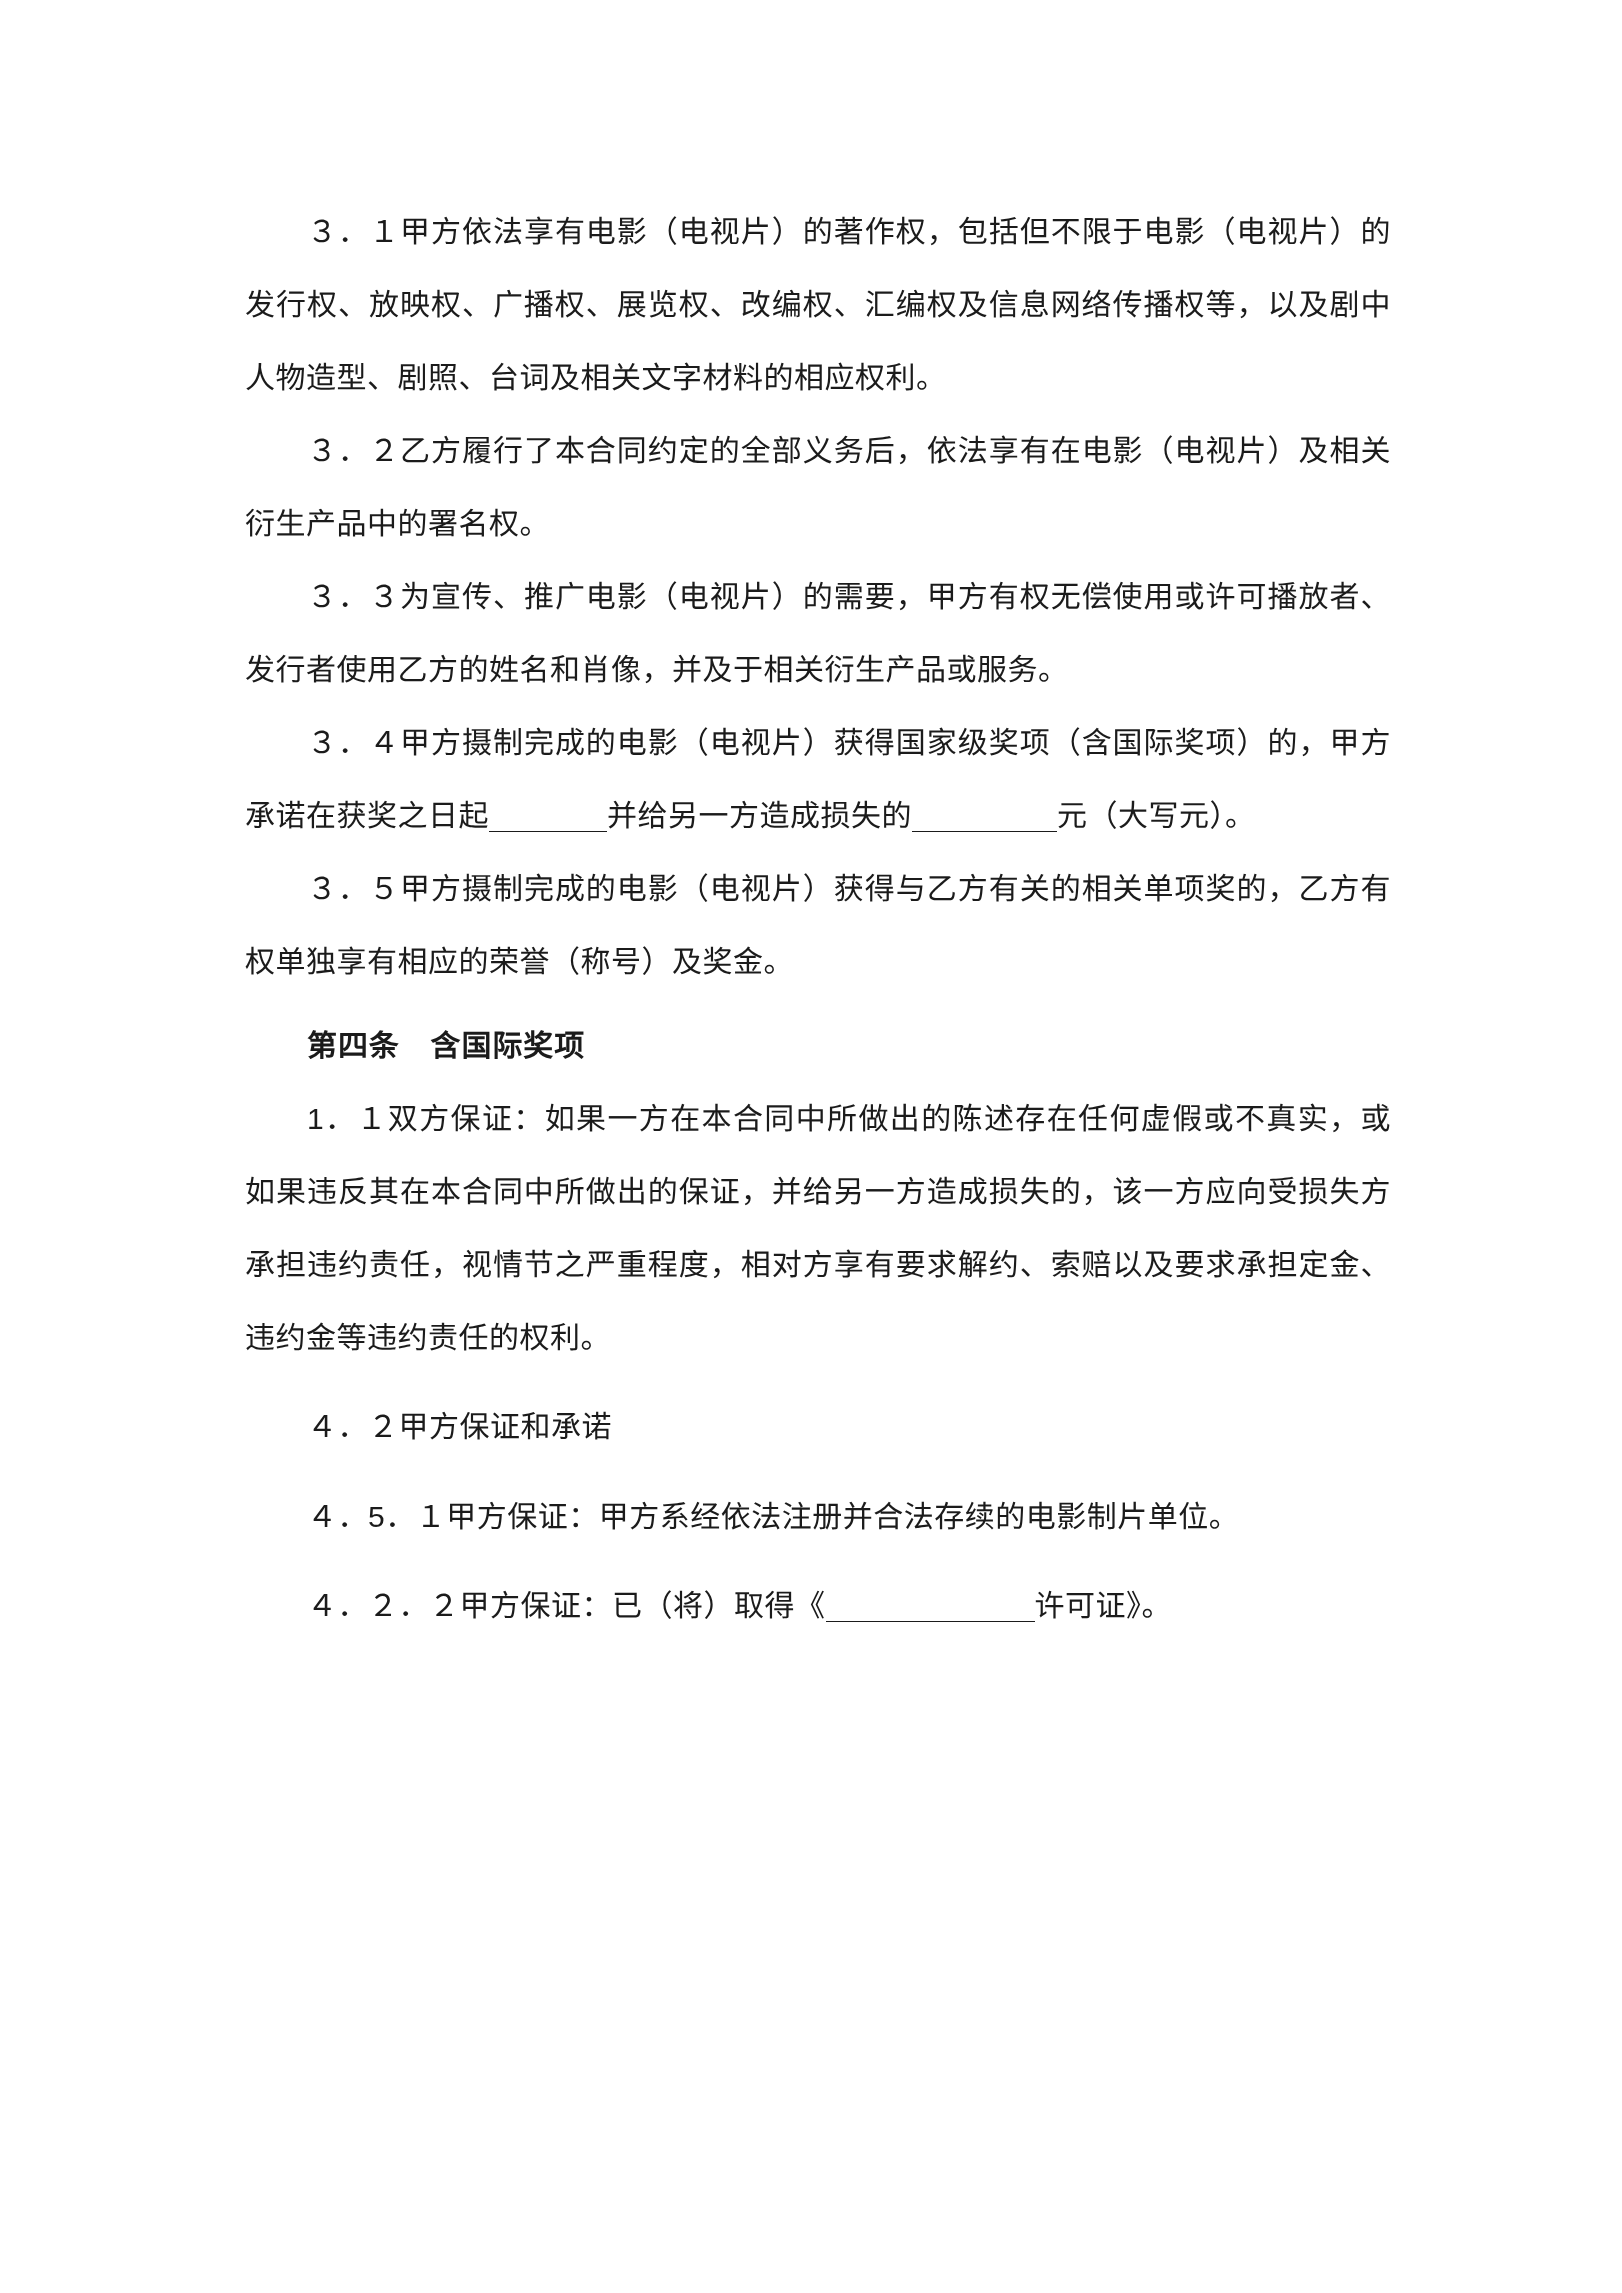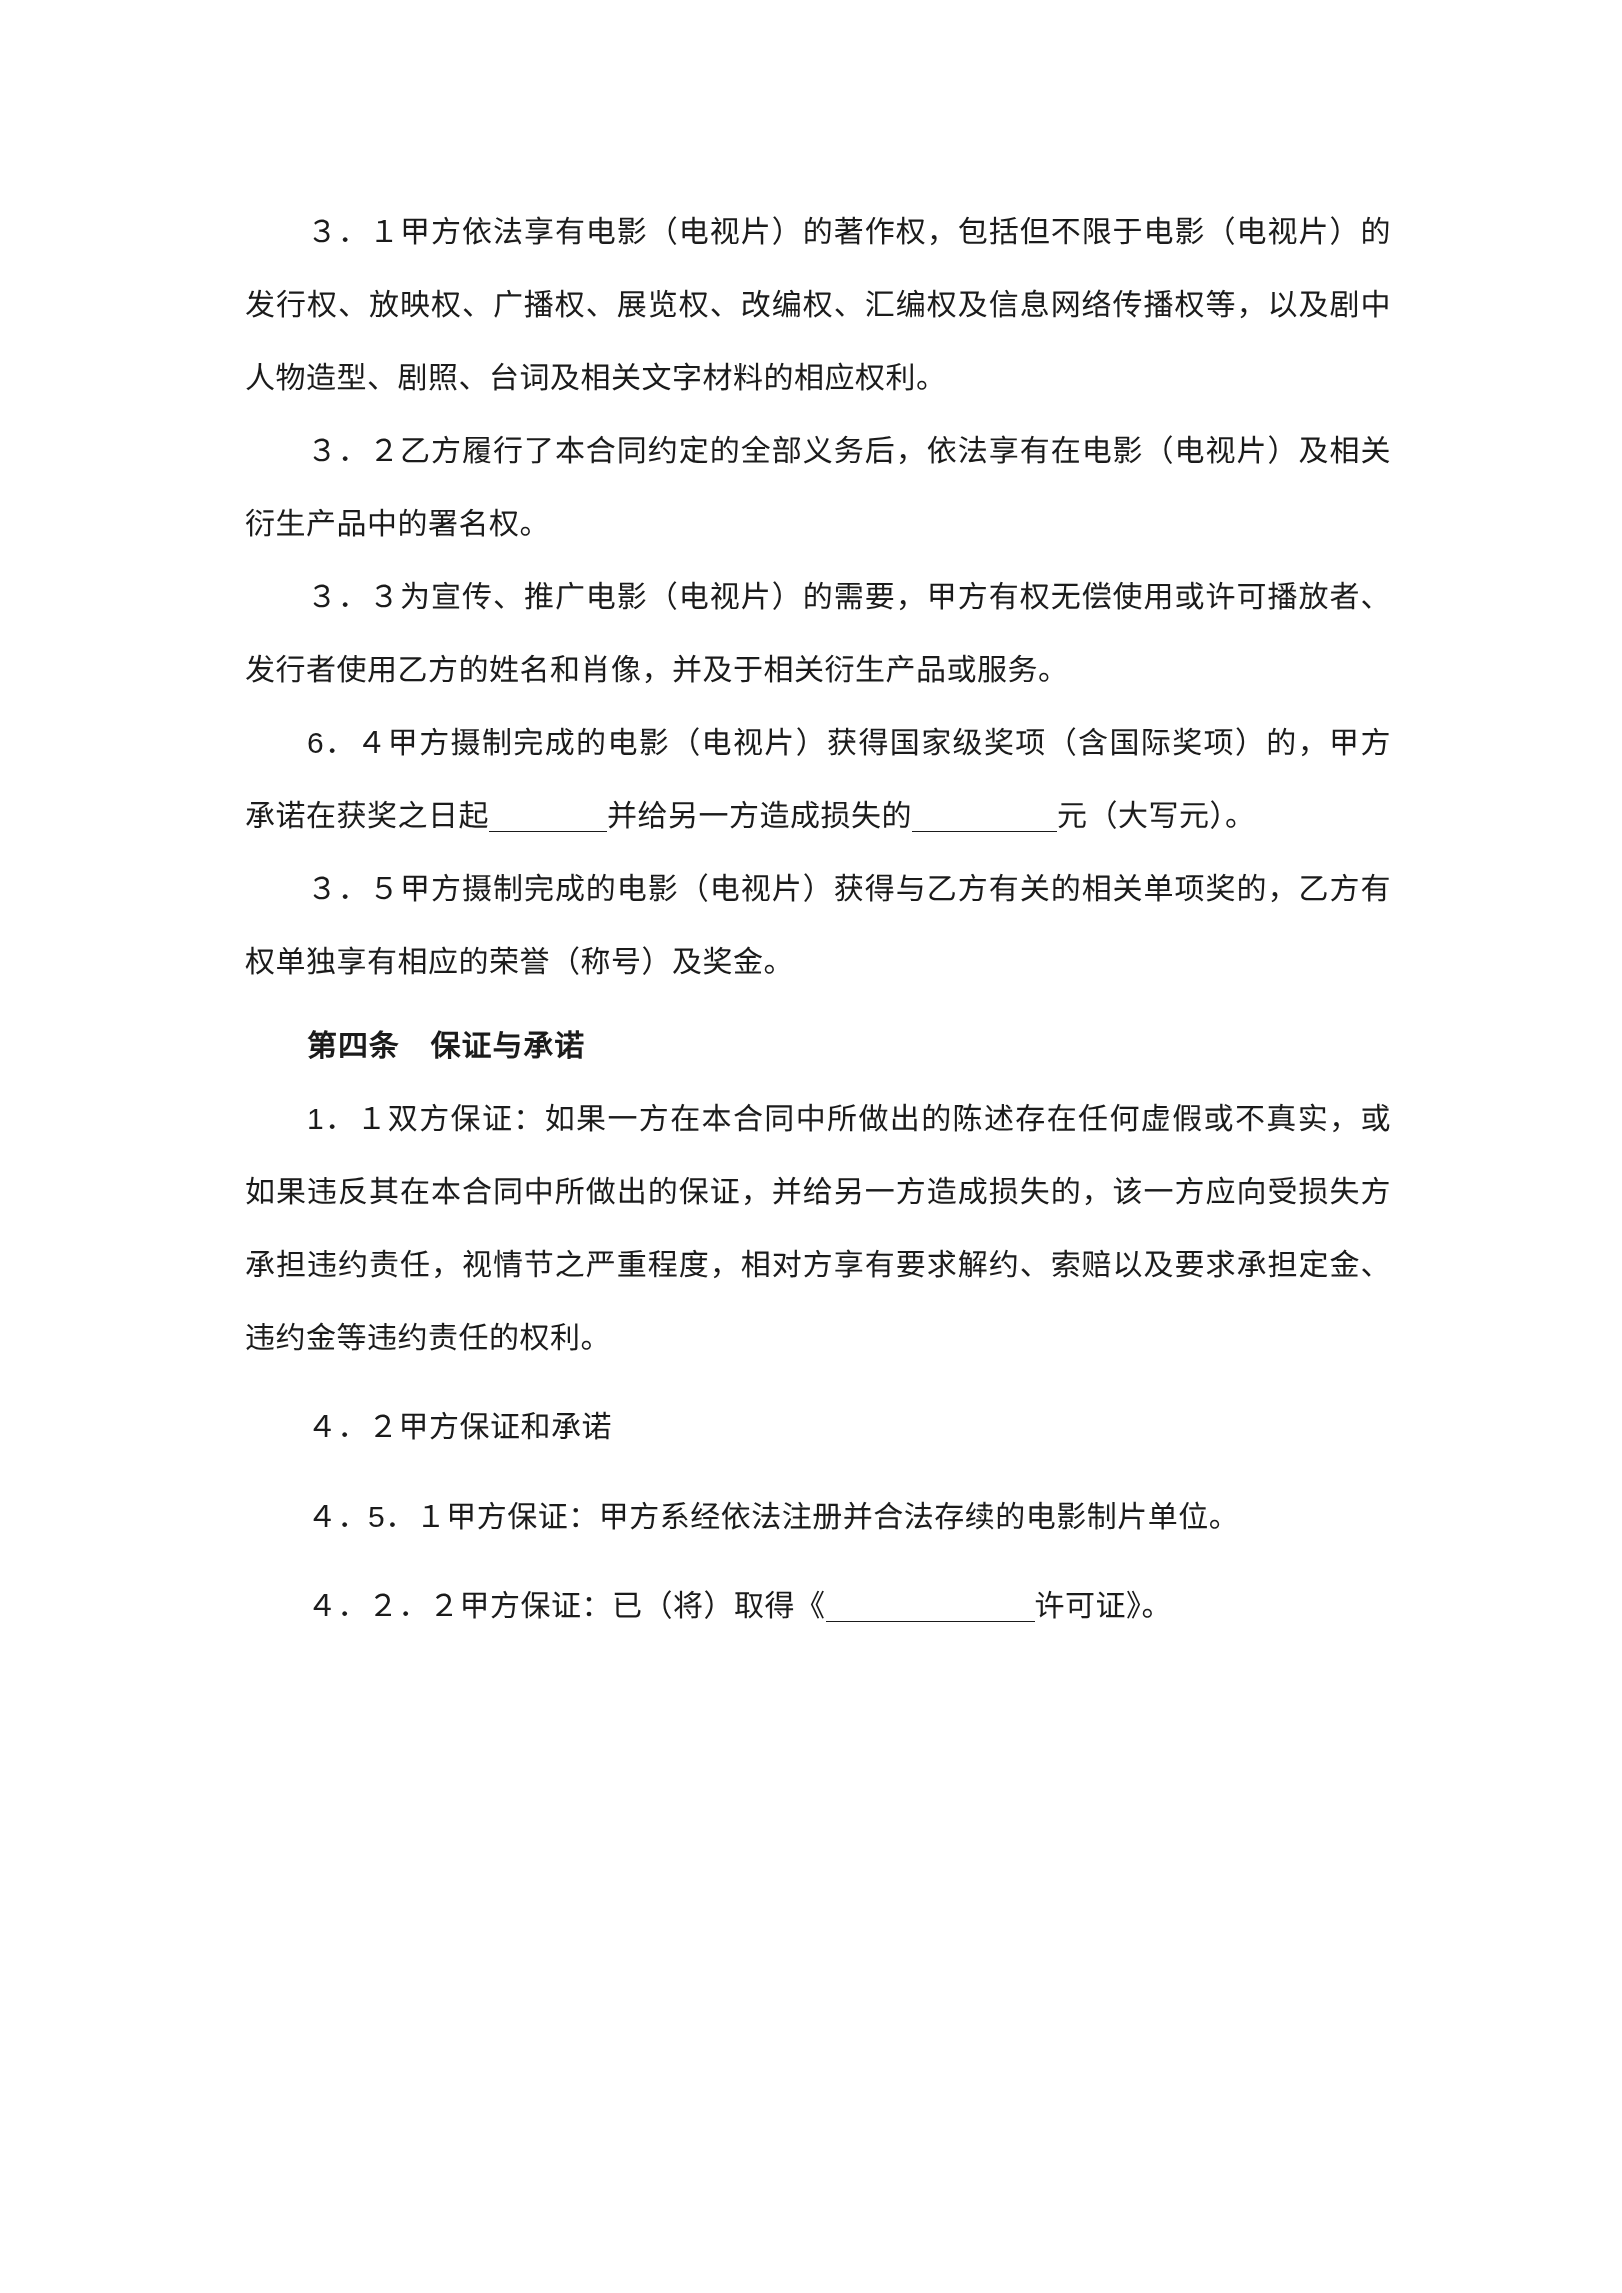--- a/index.html
+++ b/index.html
@@ -72,27 +72,27 @@
 
 <div class="page">
   <div class="doc-body">
 
     <p class="para">３．１甲方依法享有电影（电视片）的著作权，包括但不限于电影（电视片）的发行权、放映权、广播权、展览权、改编权、汇编权及信息网络传播权等，以及剧中人物造型、剧照、台词及相关文字材料的相应权利。</p>
 
     <p class="para">３．２乙方履行了本合同约定的全部义务后，依法享有在电影（电视片）及相关衍生产品中的署名权。</p>
 
     <p class="para">３．３为宣传、推广电影（电视片）的需要，甲方有权无偿使用或许可播放者、发行者使用乙方的姓名和肖像，并及于相关衍生产品或服务。</p>
 
-    <p class="para"><span>6．４甲方摄制完成的电影（电视片）获得国家级奖项（含国际奖项）的，甲方承诺在获奖之日起</span><span class="blank-m"></span><span>并给另一方造成损失的</span><span class="blank-l"></span><span>元（大写</span><span>元）。</span></p>
+    <p class="para"><span>３．４甲方摄制完成的电影（电视片）获得国家级奖项（含国际奖项）的，甲方承诺在获奖之日起</span><span class="blank-m"></span><span>并给另一方造成损失的</span><span class="blank-l"></span><span>元（大写</span><span>元）。</span></p>
 
     <p class="para">３．５甲方摄制完成的电影（电视片）获得与乙方有关的相关单项奖的，乙方有权单独享有相应的荣誉（称号）及奖金。</p>
 
     <div class="spacer-12"></div>
 
-    <p class="heading">第四条　保证与承诺</p>
+    <p class="heading">第四条　含国际奖项</p>
 
     <p class="para">1．１双方保证：如果一方在本合同中所做出的陈述存在任何虚假或不真实，或如果违反其在本合同中所做出的保证，并给另一方造成损失的，该一方应向受损失方承担违约责任，视情节之严重程度，相对方享有要求解约、索赔以及要求承担定金、违约金等违约责任的权利。</p>
 
     <div class="spacer-18"></div>
 
     <p class="para">４．２甲方保证和承诺</p>
 
     <div class="spacer-18"></div>
 
     <p class="para">４．5．１甲方保证：甲方系经依法注册并合法存续的电影制片单位。</p>

